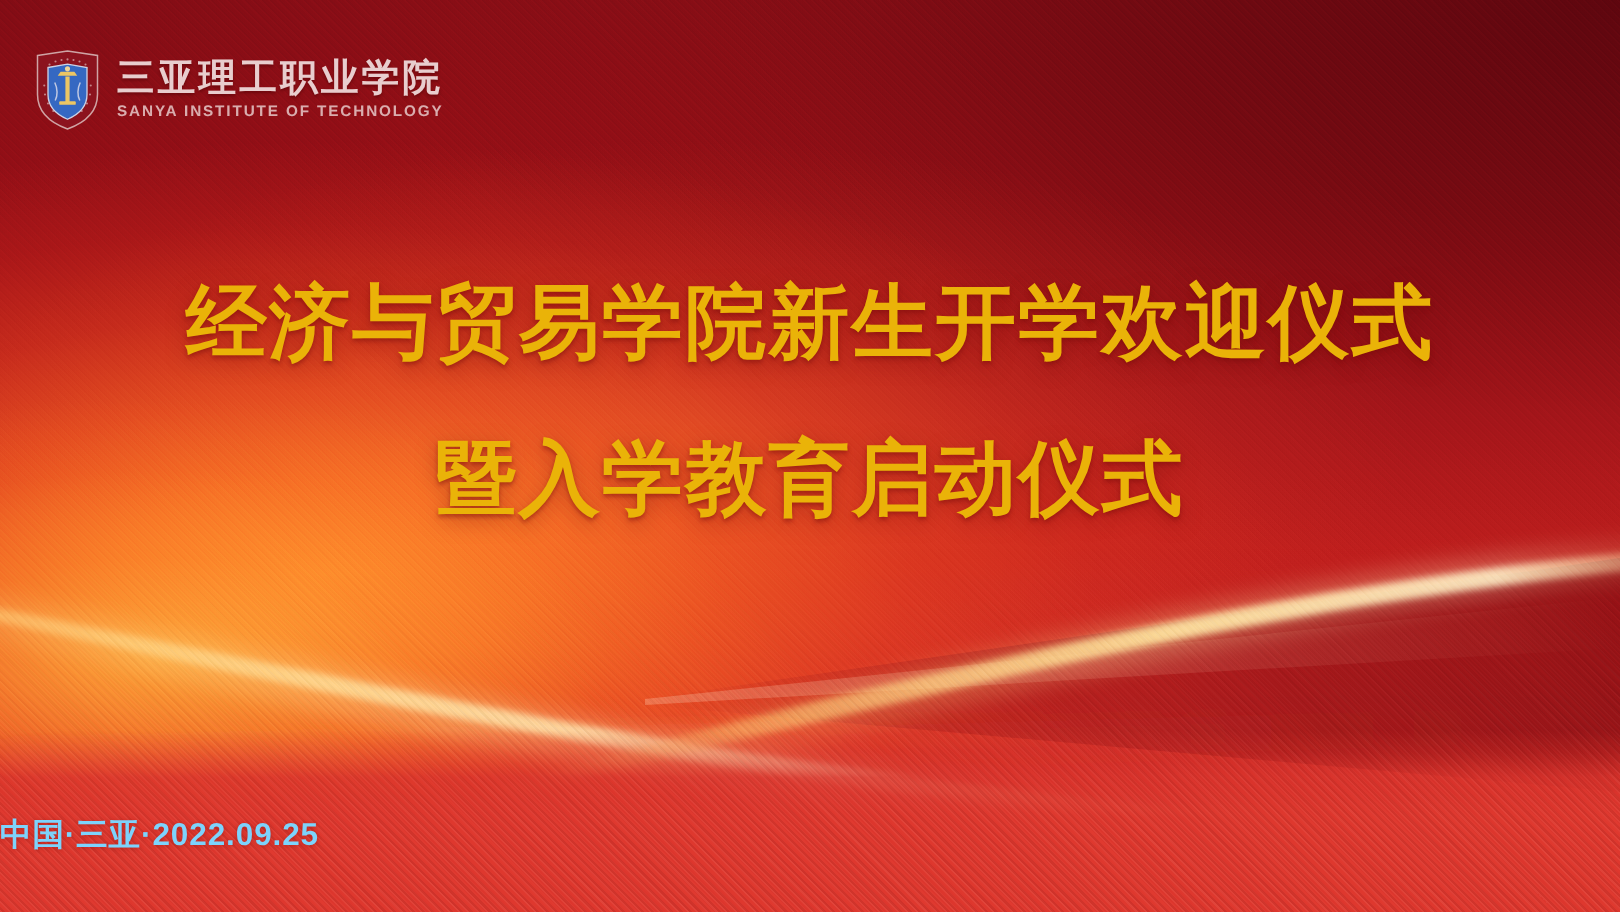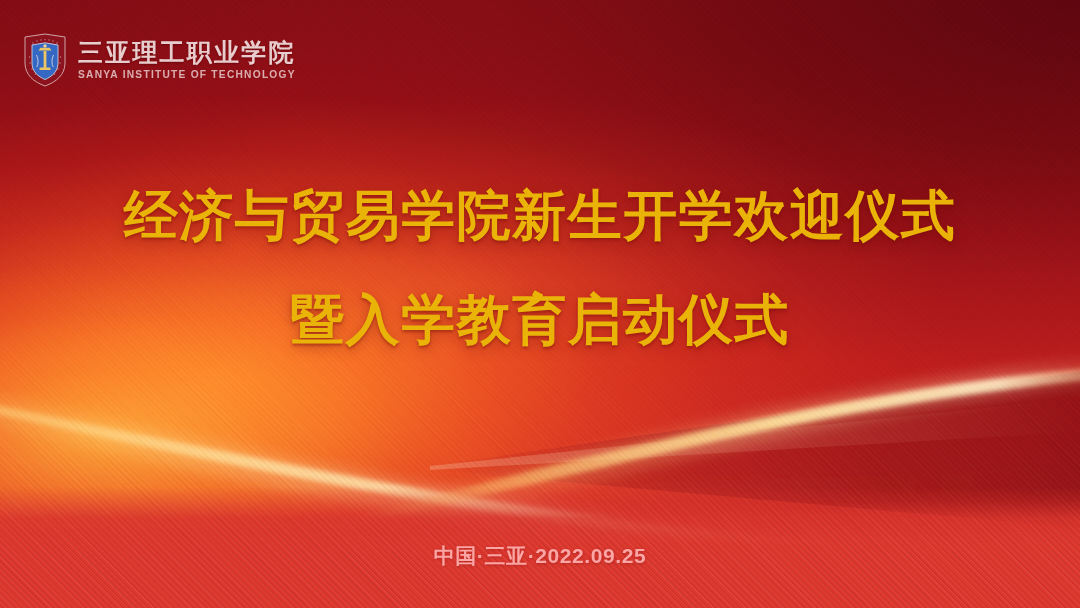--- a/index.html
+++ b/index.html
@@ -200,22 +200,22 @@
     letter-spacing: 1.5px;
     margin-top: 50px;
   }
 
   
   .date-line {
     position: absolute;
     left: 0;
     right: 0;
     top: 542px;
-    text-align: center;
-    color: #fca5a5;
+    text-align: left;
+    color: #7dd3fc;
     font-size: 21px;
     font-weight: 700;
     letter-spacing: 0.6px;
     white-space: nowrap;
     text-shadow: 0 1px 3px rgba(140,18,16,0.45);
   }
 </style>
 </head>
 <body>
 

